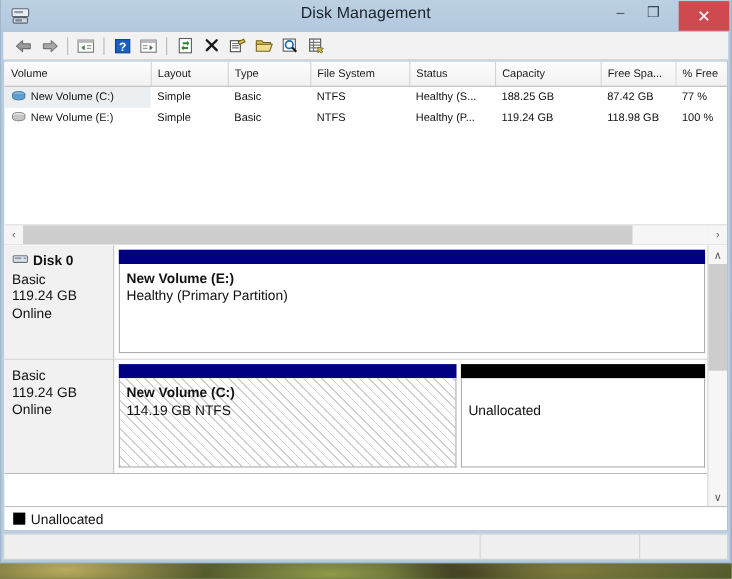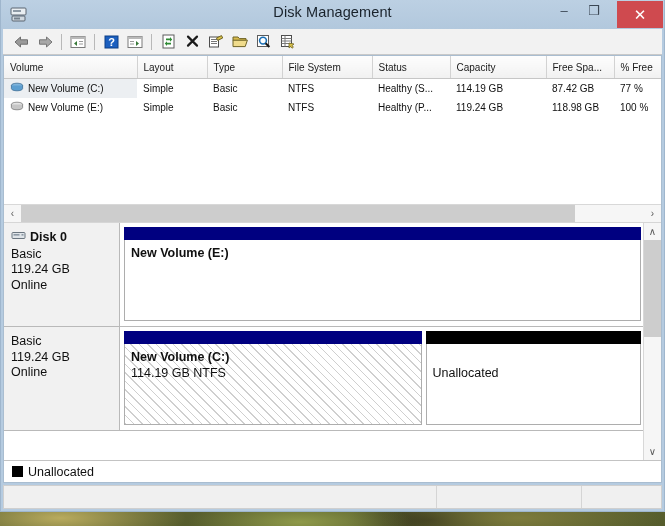--- a/index.html
+++ b/index.html
@@ -197,21 +197,21 @@
     flex-direction: column;
     overflow: hidden;
   }
   .disk-row {
     display: flex;
     height: 103px;
     flex: 0 0 auto;
     border-bottom: 1px solid #b9b9b9;
   }
   .disk-info {
-    width: 116px;
+    width: 100px;
     flex: 0 0 auto;
     background: #f1f1f1;
     border-right: 1px solid #b9b9b9;
     padding: 7px 0 0 7px;
     box-sizing: border-box;
     font-size: 12.5px;
     color: #101010;
     line-height: 15.5px;
   }
   .disk-title {
@@ -465,21 +465,21 @@
                     <path d="M1.4 3.4 v3.2 a5.6 2.2 0 0 0 11.2 0 v-3.2" fill="#5c9ed0" stroke="#3f6f96" stroke-width=".8"></path>
                   </svg>
                 </span>
                 <span>New Volume (C:)</span>
               </span>
             </td>
             <td>Simple</td>
             <td>Basic</td>
             <td>NTFS</td>
             <td>Healthy (S...</td>
-            <td>114.19 GB</td>
+            <td>188.25 GB</td>
             <td>87.42 GB</td>
             <td>77 %</td>
           </tr>
           <tr class="vol-row">
             <td class="c-vol">
               <span class="vol-cellwrap">
                 <span>
                   <svg width="14" height="11" viewBox="0 0 14 11">
                     <ellipse cx="7" cy="3.4" rx="5.6" ry="2.2" fill="#e4e4e4" stroke="#7a7a7a" stroke-width=".8"></ellipse>
                     <path d="M1.4 3.4 v3.2 a5.6 2.2 0 0 0 11.2 0 v-3.2" fill="#c6c6c6" stroke="#7a7a7a" stroke-width=".8"></path>
@@ -527,20 +527,21 @@
             </div>
             <div>Basic</div>
             <div>119.24 GB</div>
             <div>Online</div>
           </div>
           <div class="disk-parts">
             <div class="part" style="flex:100">
               <div class="part-bar primary"></div>
               <div class="part-body">
                 <div class="pname">New Volume  (E:)</div>
+                <div>Healthy (Primary Partition)</div>
               </div>
             </div>
           </div>
         </div>
 
         <div class="disk-row">
           <div class="disk-info">
             <div>Basic</div>
             <div>119.24 GB</div>
             <div>Online</div>

